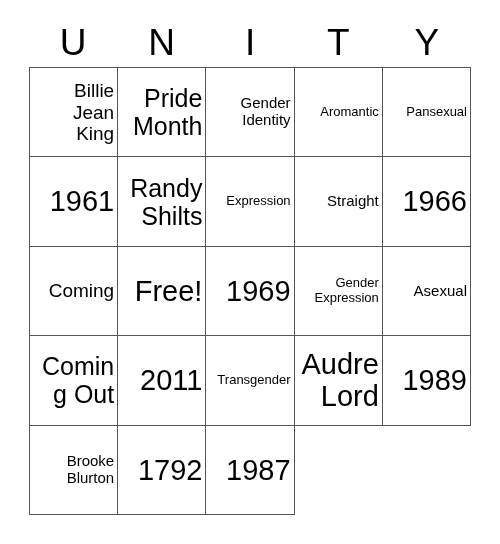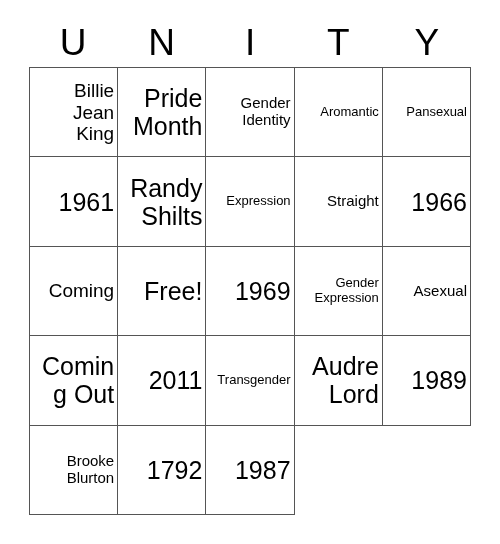--- a/index.html
+++ b/index.html
@@ -73,21 +73,21 @@
   }
   .cell-text {
     display: block;
     width: 100%;
     line-height: 1.12;
     color: #000000;
     word-wrap: break-word;
   }
 
   
-  .sz-xl  { font-size: 25px; }
+  .sz-xl  { font-size: 29px; }
   .sz-lg  { font-size: 25px; }
   .sz-md  { font-size: 15px; }
   .sz-sm  { font-size: 19px; }
   .sz-xs  { font-size: 15px; }
   .sz-xxs { font-size: 13px; }
 </style>
 </head>
 <body>
 
 <div class="card">

